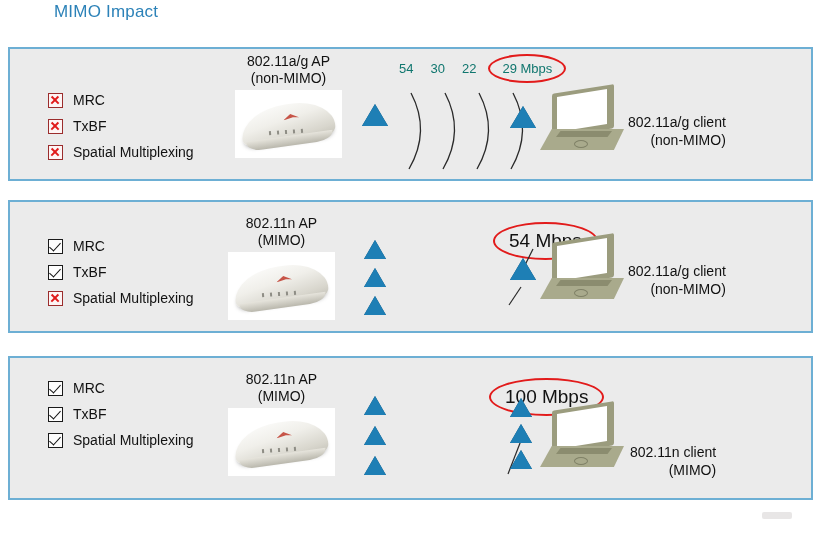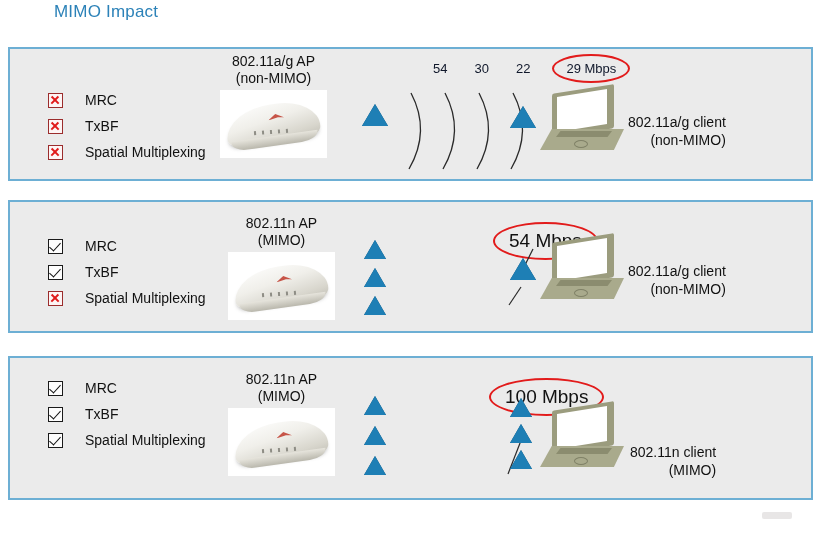--- a/index.html
+++ b/index.html
@@ -43,21 +43,20 @@
     left: 38px;
   }
   #panel-1 .features { top: 38px; }
   #panel-2 .features { top: 31px; }
   #panel-3 .features { top: 17px; }
 
   .feature-row {
     display: flex;
     align-items: center;
     height: 26px;
-    gap: 12px;
   }
   .box {
     width: 15px;
     height: 15px;
     box-sizing: border-box;
     flex: 0 0 auto;
     position: relative;
     background: #fdfdfd;
   }
   .box.checked { border: 1.6px solid #1a1a1a; }
@@ -89,21 +88,21 @@
 
   .feature-label {
     margin-left: 10px;
     font-size: 14px;
     color: #111;
     white-space: nowrap;
   }
 
   
   .ap-block { position: absolute; text-align: center; }
-  #panel-1 .ap-block { left: 210px; top: 4px; }
+  #panel-1 .ap-block { left: 225px; top: 4px; }
   #panel-2 .ap-block { left: 218px; top: 13px; }
   #panel-3 .ap-block { left: 218px; top: 13px; }
 
   .ap-caption {
     font-size: 14px;
     color: #111;
     line-height: 17px;
     white-space: nowrap;
   }
   .ap-photo {
@@ -183,25 +182,24 @@
   
   .arcs { position: absolute; left: 395px; top: 40px; }
 
   
   .rate-row {
     position: absolute;
     top: 10px;
     left: 389px;
     display: flex;
     align-items: center;
-    gap: 27px;
+    gap: 17px;
     font-size: 13px;
-    color: #0f172a;
-    white-space: nowrap;
-    margin-left: 34px;
+    color: #0f766e;
+    white-space: nowrap;
   }
   .rate-circled {
     position: relative;
     padding: 2px 9px;
   }
   .rate-circled::after {
     content: "";
     position: absolute;
     left: -5px;
     top: -5px;

